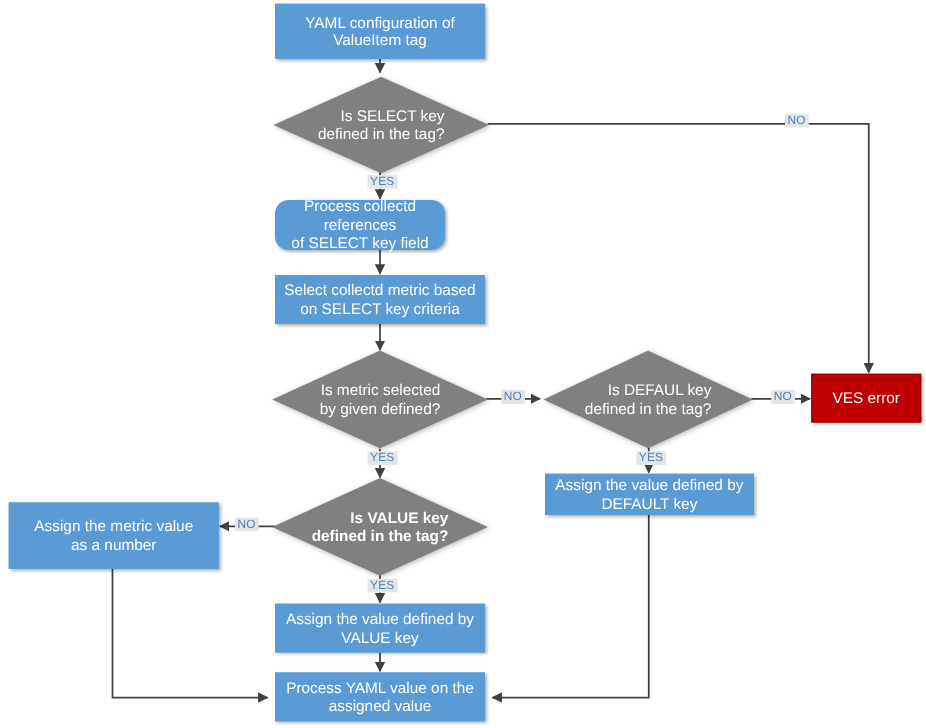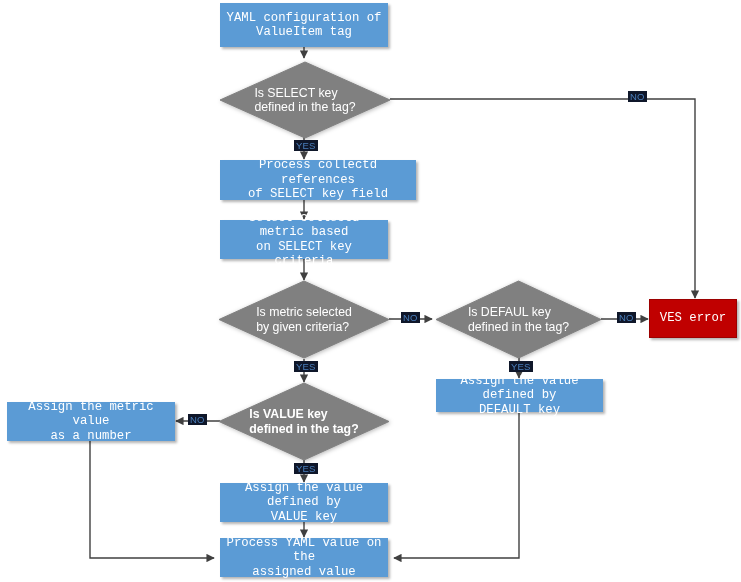--- a/index.html
+++ b/index.html
@@ -28,21 +28,20 @@
   .node {
     position: absolute;
     box-sizing: border-box;
     display: flex;
     align-items: center;
     justify-content: center;
     text-align: center;
     color: #ffffff;
     line-height: 1.18;
     z-index: 3;
-    font-family: Liberation Mono, monospace;
   }
   .proc {
     background: #5B9BD5;
     border: 1px solid #5B9BD5;
     font-size: 12.3px;
     box-shadow: 1.5px 1.5px 2.5px rgba(0,0,0,0.30);
   }
   .error-node {
     background: #C00000;
     border: 1px solid #9c0000;
@@ -61,32 +60,32 @@
   }
   .diamond-label {
     position: absolute;
     left: 0;
     top: 0;
     width: 100%;
     height: 100%;
     display: flex;
     align-items: center;
     justify-content: center;
-    text-align: left;
+    text-align: right;
     color: #ffffff;
     font-size: 12.3px;
     line-height: 1.18;
     z-index: 2;
   }
   .edge-label {
     position: absolute;
     color: #4A7EBB;
     font-size: 9.5px;
     letter-spacing: 0.2px;
-    background: #0f172a;
+    background: #e5e5e5;
     padding: 0 2px;
     z-index: 4;
     white-space: nowrap;
   }
   .nodetext {
     display: block;
     padding: 0 3px;
     white-space: pre-line;
   }
 </style>
@@ -129,40 +128,40 @@
     <path d="M 90 441 L 90 558 L 214 558" stroke="#404040" stroke-width="1.4" fill="none" marker-end="url(#arrow)"></path>
 
     <path d="M 304 522 L 304 537" stroke="#404040" stroke-width="1.4" fill="none" marker-end="url(#arrow)"></path>
   </svg>
 
   <div class="node proc" style="left:220px; top:3px; width:168px; height:44px;">
     <span class="nodetext">YAML configuration of
 ValueItem tag</span>
   </div>
 
-  <div class="node proc" style="left:220px; top:160px; width:196px; height:40px;">
+  <div class="node proc" style="left:220px; top:160px; width:136px; height:40px;border-radius:11px;">
     <span class="nodetext">Process collectd references
 of SELECT key field</span>
   </div>
 
   <div class="node error-node" style="left:649px; top:299px; width:88px; height:39px;">
     <span class="nodetext">VES error</span>
   </div>
 
   <div class="node proc" style="left:220px; top:220px; width:168px; height:39px;">
     <span class="nodetext">Select collectd metric based
 on SELECT key criteria</span>
   </div>
 
   <div class="node proc" style="left:436px; top:379px; width:167px; height:33px;">
     <span class="nodetext">Assign the value defined by
 DEFAULT key</span>
   </div>
 
-  <div class="node proc" style="left:7px; top:402px; width:168px; height:39px;">
+  <div class="node proc" style="left:7px; top:402px; width:168px; height:53px;">
     <span class="nodetext">Assign the metric value
 as a number</span>
   </div>
 
   <div class="node proc" style="left:220px; top:483px; width:168px; height:39px;">
     <span class="nodetext">Assign the value defined by
 VALUE key</span>
   </div>
 
   <div class="node proc" style="left:220px; top:538px; width:168px; height:39px;">
@@ -179,21 +178,21 @@
 defined in the tag?</span>
     </div>
   </div>
 
   <div class="diamond-wrap" style="left:219px; top:281px; width:170px; height:77px;">
     <svg width="170" height="77" viewBox="0 0 170 77">
       <polygon points="85,0 170,38.5 85,77 0,38.5" fill="#808080" stroke="#808080" stroke-width="1" style="filter: drop-shadow(1.5px 1.5px 2px rgba(0,0,0,0.28));"></polygon>
     </svg>
     <div class="diamond-label">
       <span class="nodetext">Is metric selected
-by given criteria?</span>
+by given defined?</span>
     </div>
   </div>
 
   <div class="diamond-wrap" style="left:436px; top:281px; width:165px; height:77px;text-decoration:underline;">
     <svg width="165" height="77" viewBox="0 0 165 77">
       <polygon points="82.5,0 165,38.5 82.5,77 0,38.5" fill="#808080" stroke="#808080" stroke-width="1" style="filter: drop-shadow(1.5px 1.5px 2px rgba(0,0,0,0.28));"></polygon>
     </svg>
     <div class="diamond-label">
       <span class="nodetext">Is DEFAUL key
 defined in the tag?</span>

